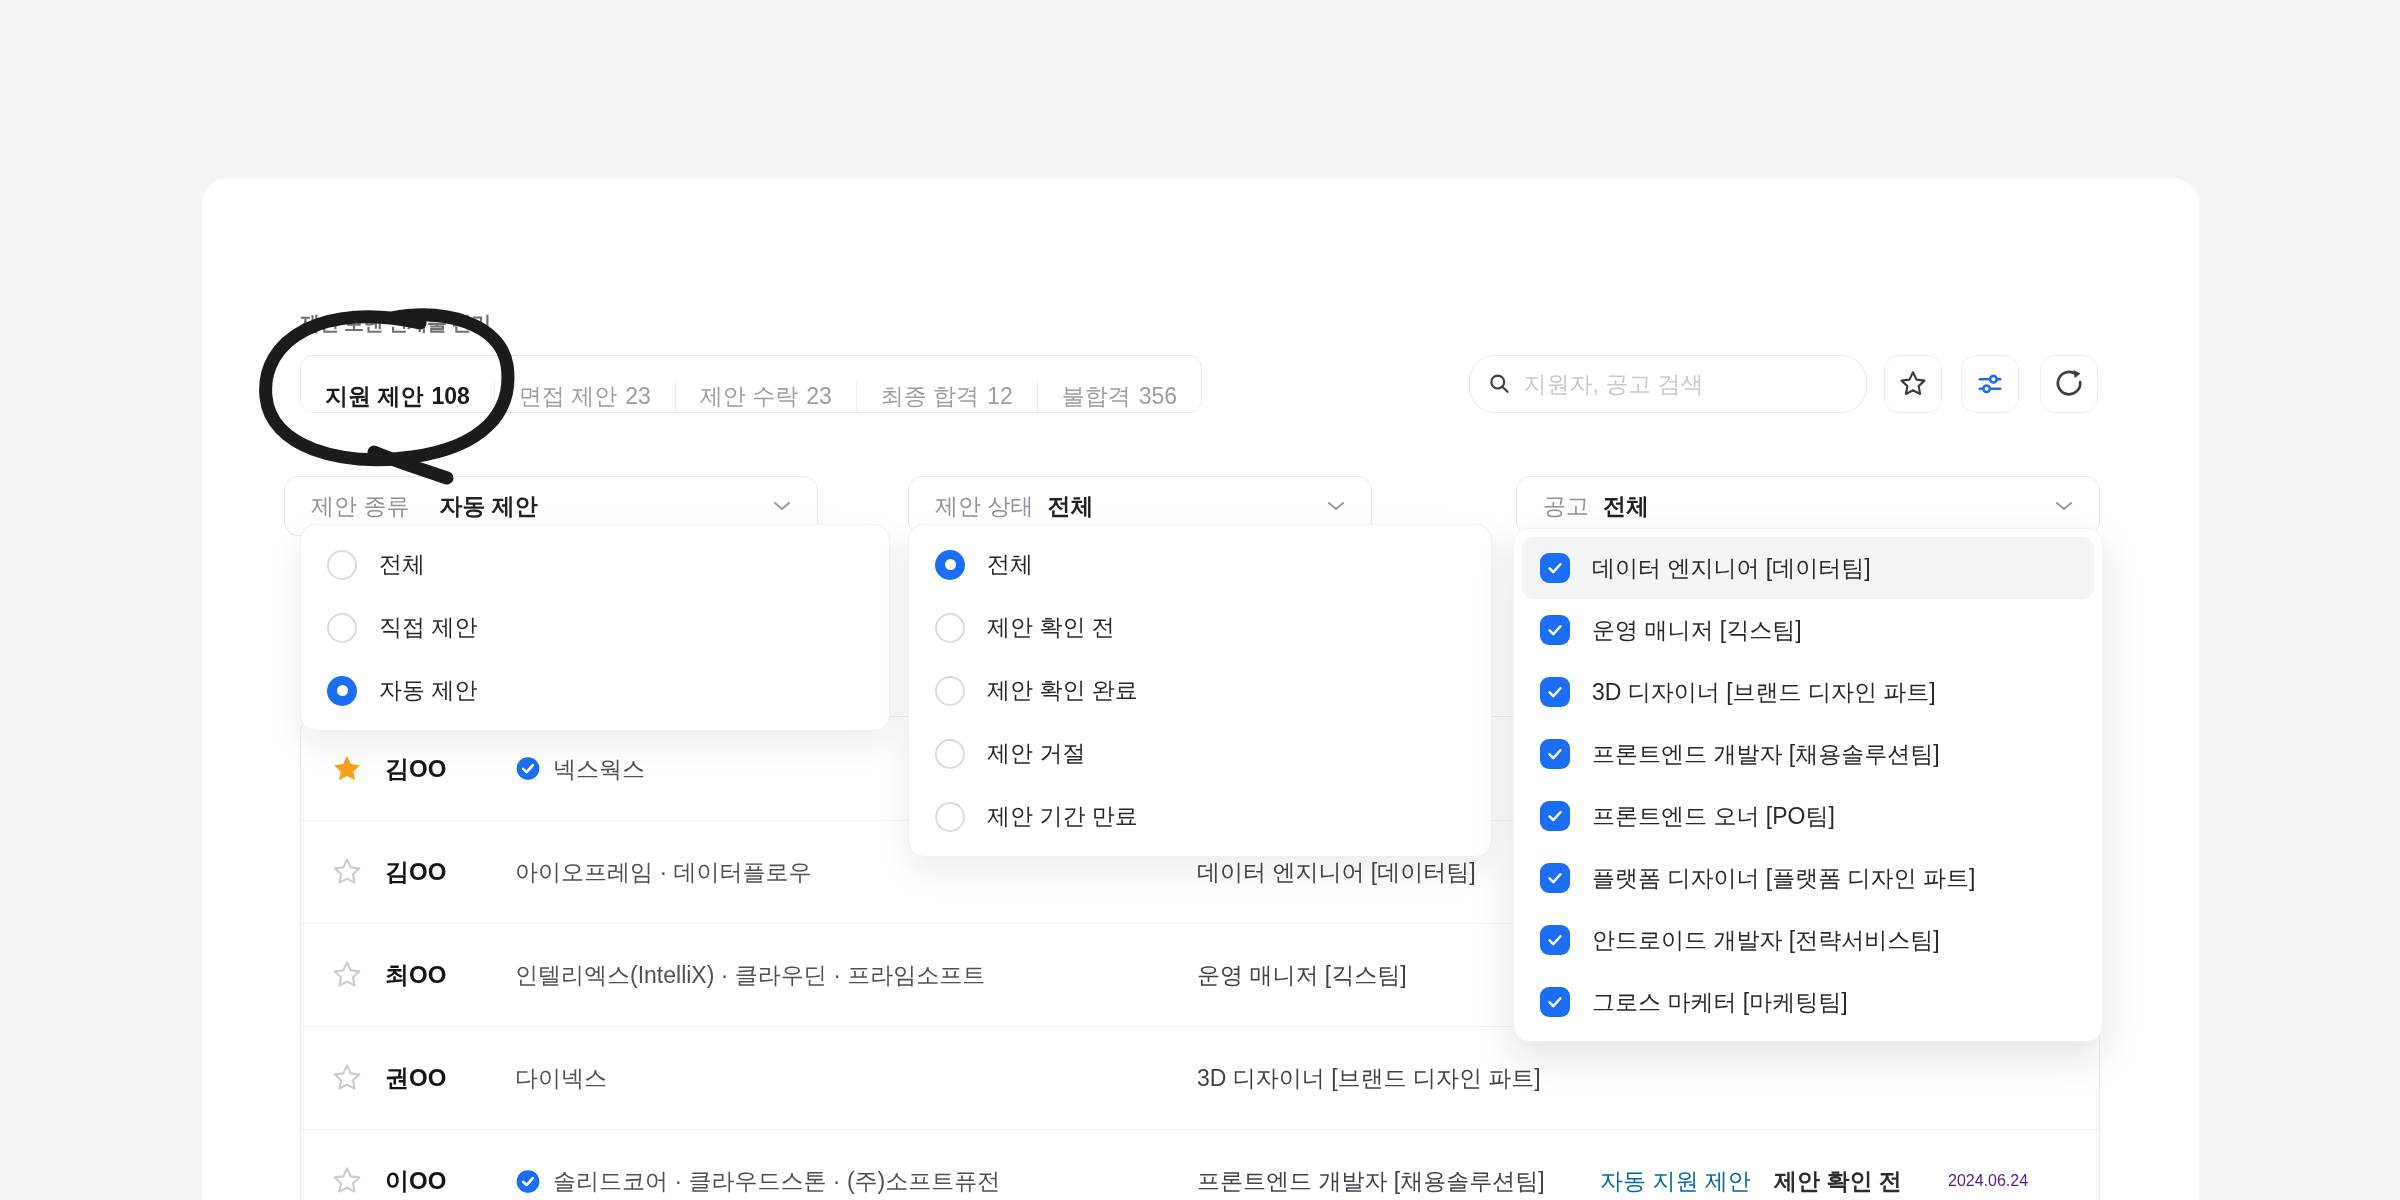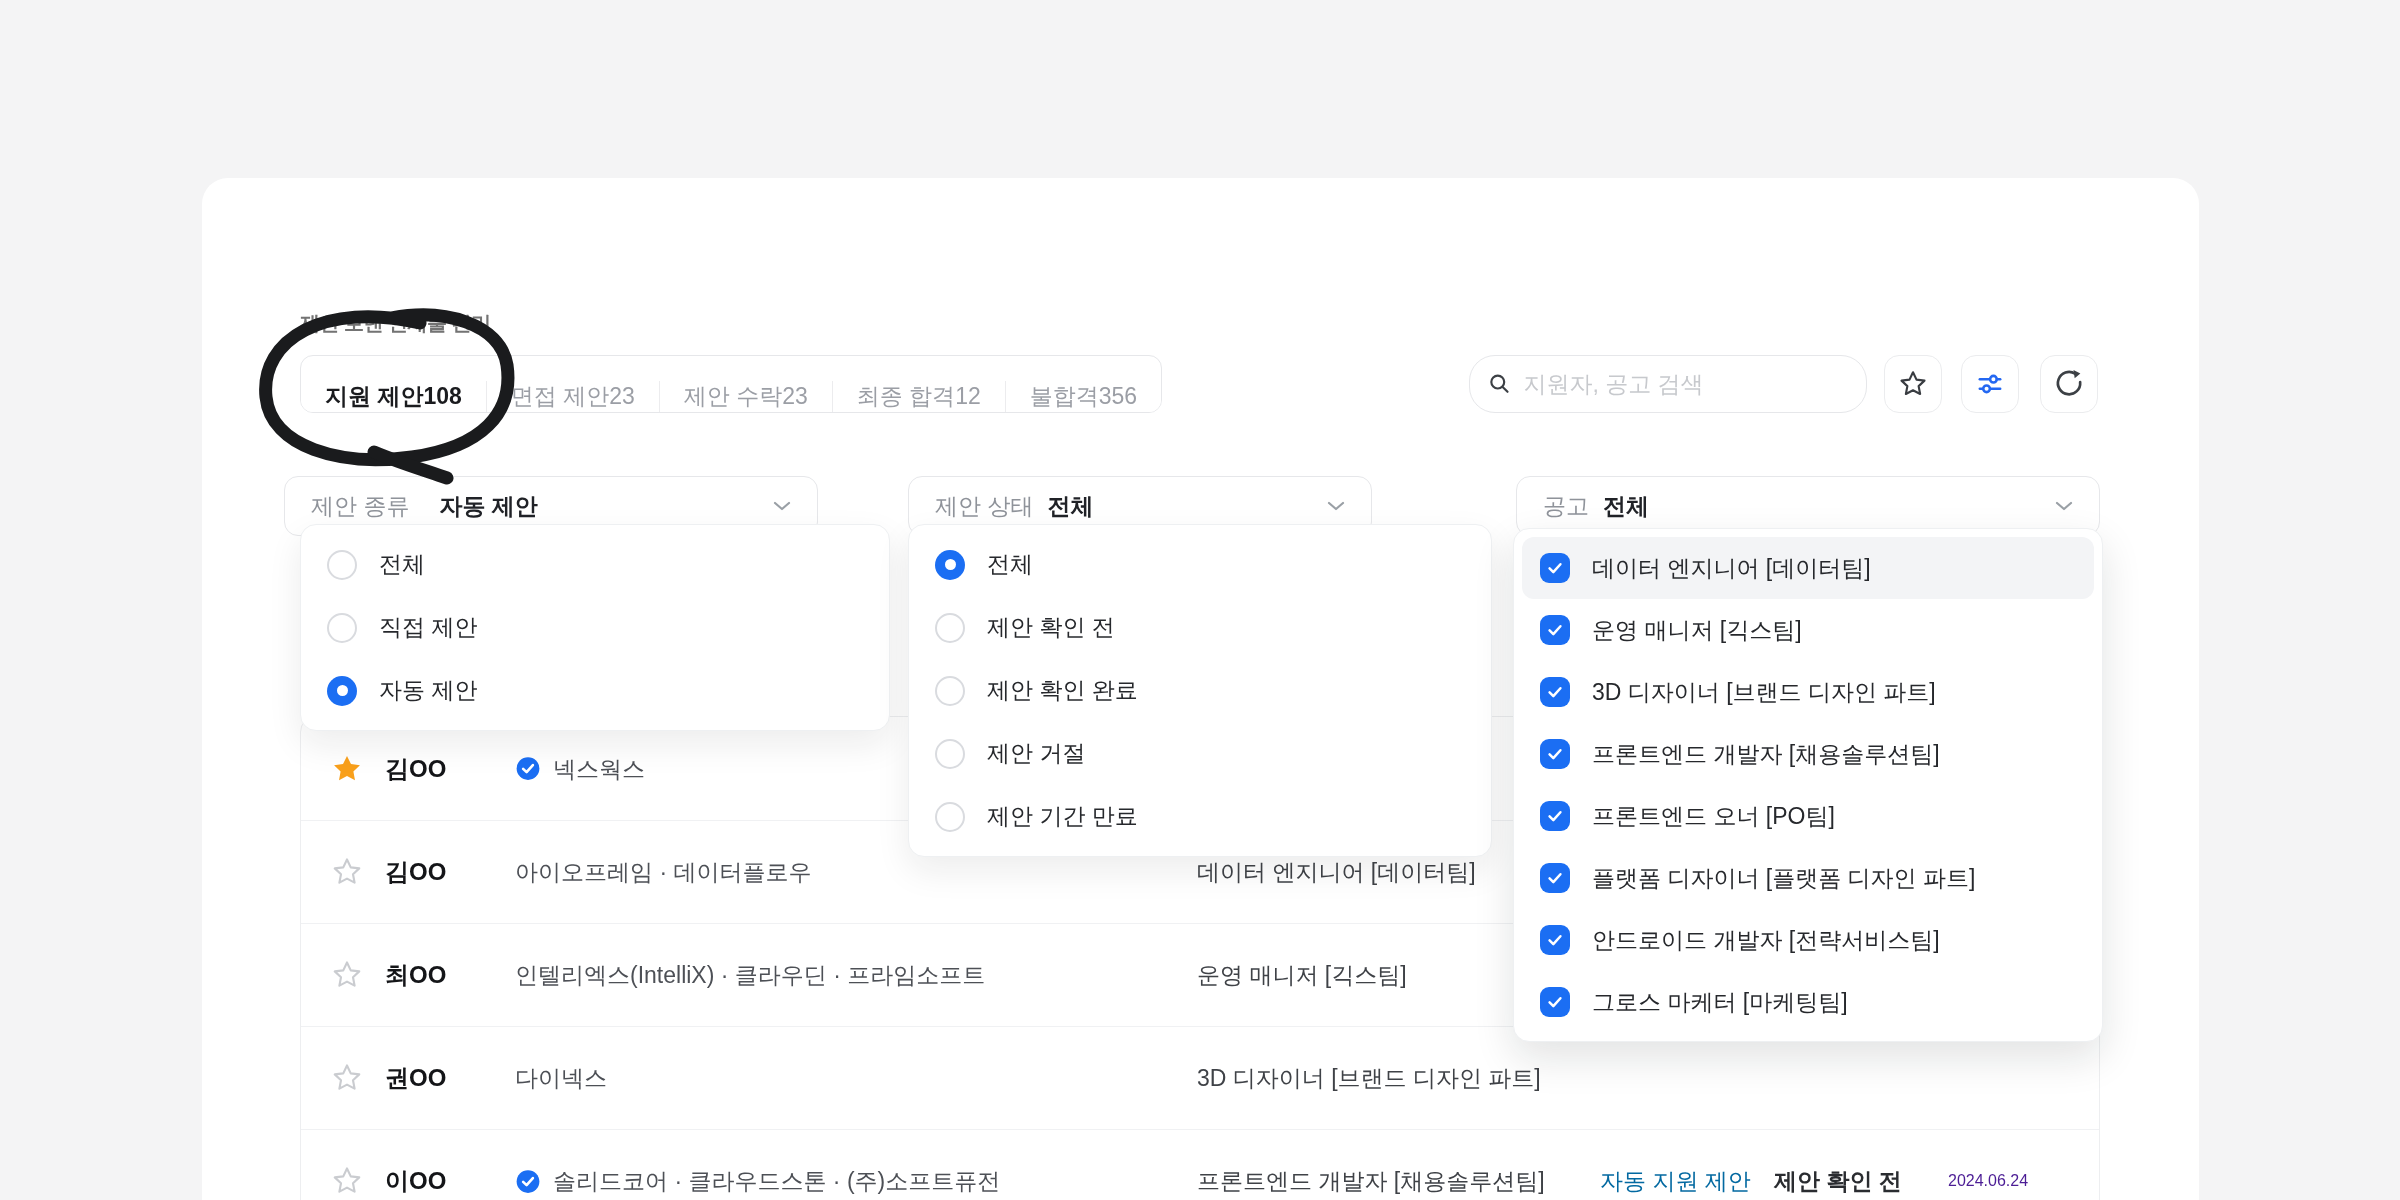--- a/index.html
+++ b/index.html
@@ -10,21 +10,21 @@
   html,body{width:2400px;height:1200px;overflow:hidden;}
   body{background:#f4f4f5;font-family:"Liberation Sans","DejaVu Sans",sans-serif;position:relative;}
   .card{position:absolute;left:202px;top:178px;width:1997px;height:1082px;background:#fff;border-radius:26px;}
   .page-title{position:absolute;left:300px;top:262px;font-size:20px;font-weight:700;color:#737373;letter-spacing:-0.5px;margin-top:48px;}
 
   
   .tabs{position:absolute;left:300px;top:355px;height:58px;display:inline-flex;background:#fff;border:1px solid var(--border);border-radius:13px;overflow:hidden;z-index:5;align-items:flex-end;}
   .tab{display:flex;align-items:center;padding:0 24px;font-size:23px;color:#9b9ea5;font-weight:500;cursor:pointer;white-space:nowrap;background:#fff;}
   .tab + .tab{border-left:1px solid #ececee;}
   .tab.active{color:#1a1b1e;font-weight:700;}
-  .tab .cnt{}
+  .tab .cnt{margin-left:8px;}
 
   
   .search{position:absolute;left:1469px;top:355px;width:398px;height:58px;border:1px solid var(--border);border-radius:26px;background:#fff;display:flex;align-items:center;padding:0 18px;}
   .search input{border:none;outline:none;font-size:23px;color:#2a2c30;width:100%;margin-left:12px;font-family:inherit;background:transparent;}
   .search input::placeholder{color:#c7c9cd;}
   .iconbtn{position:absolute;top:355px;width:58px;height:58px;border:1px solid #ebecee;border-radius:15px;background:#fff;display:flex;align-items:center;justify-content:center;cursor:pointer;}
   .iconbtn.star{left:1884px;} .iconbtn.filter{left:1961px;} .iconbtn.refresh{left:2040px;}
 
   
   .select{position:absolute;top:476px;height:60px;border:1px solid var(--border);border-radius:14px;background:#fff;display:flex;align-items:center;padding:0 26px;z-index:5;cursor:pointer;}

